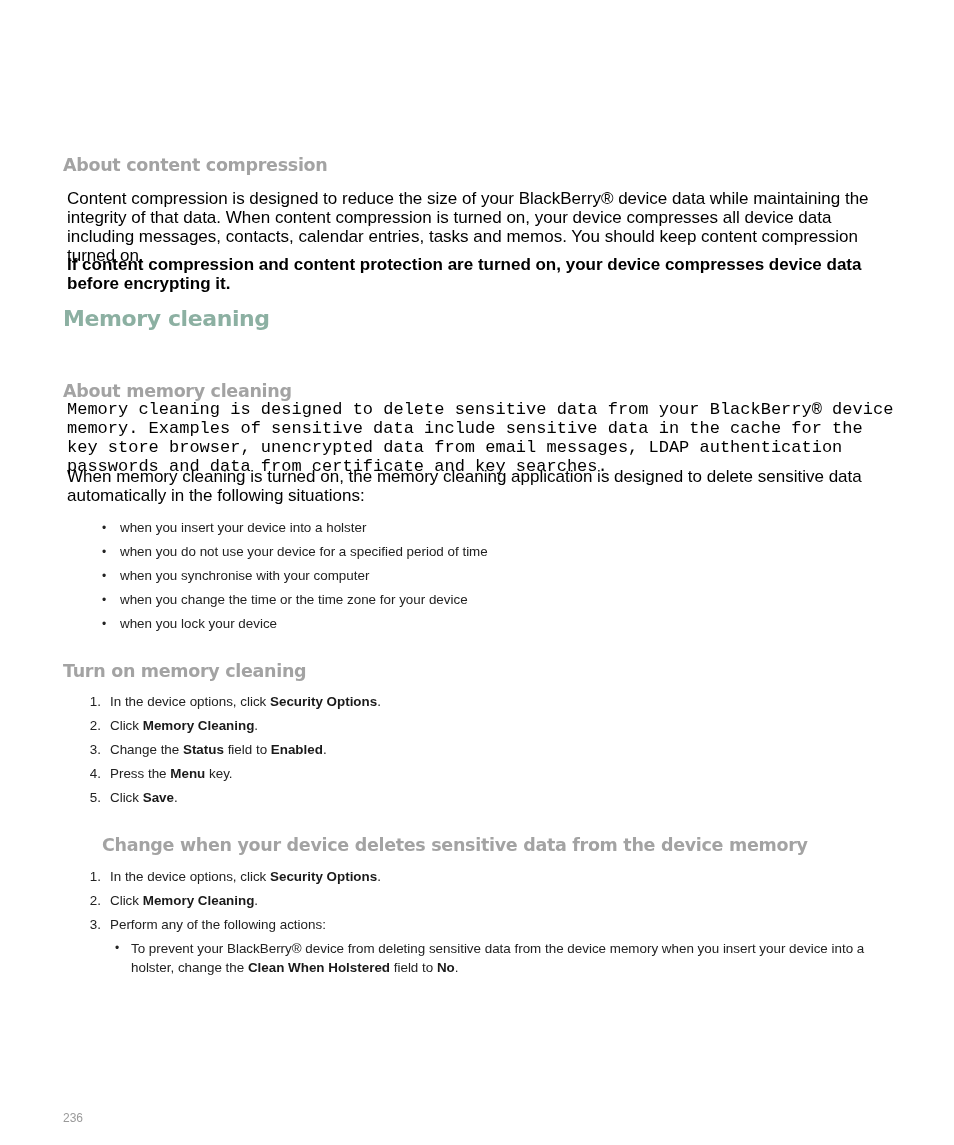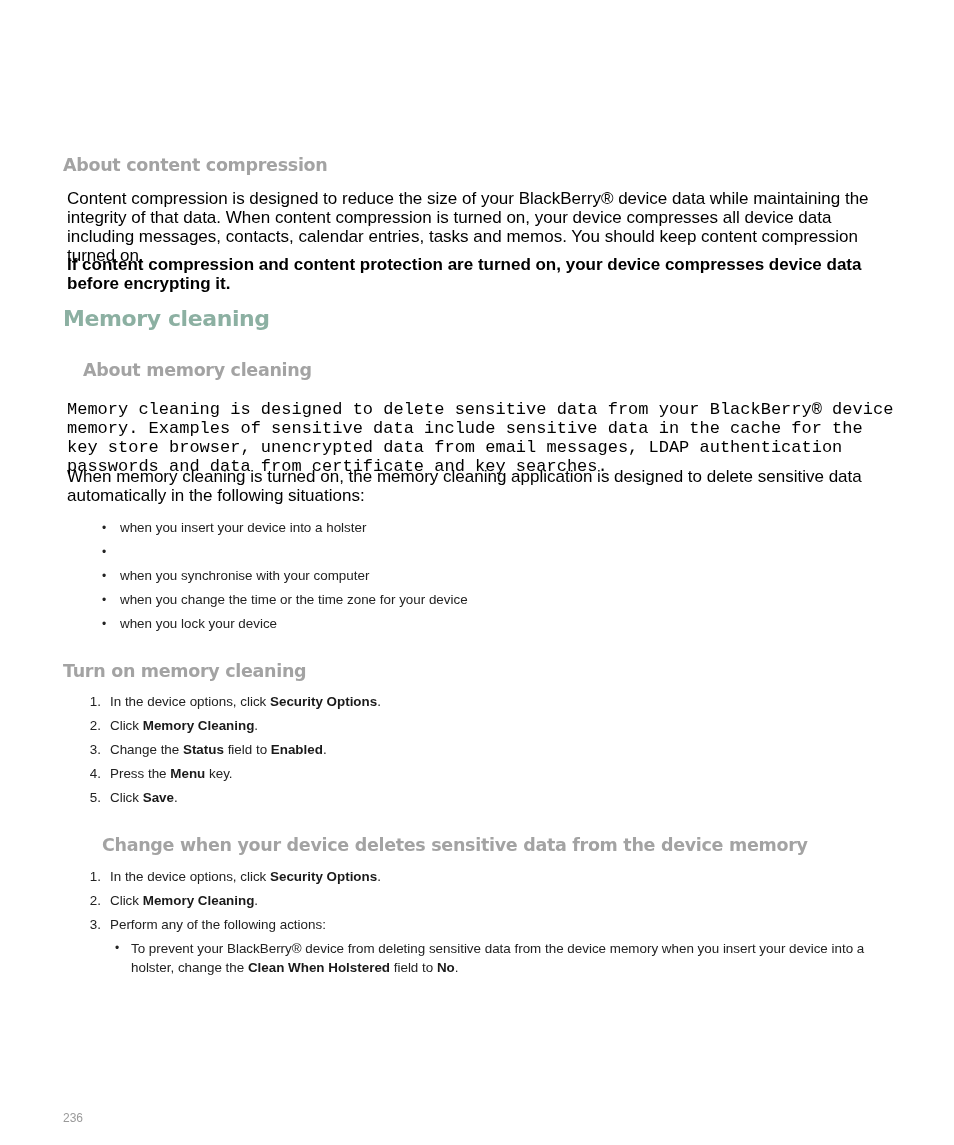--- a/index.html
+++ b/index.html
@@ -136,27 +136,27 @@
 <body>
 
 <div class="page">
 
   <h2 class="h2" style="top:155px;">About content compression</h2>
   <p class="para" style="top:189px;">Content compression is designed to reduce the size of your BlackBerry® device data while maintaining the integrity of that data. When content compression is turned on, your device compresses all device data including messages, contacts, calendar entries, tasks and memos. You should keep content compression turned on.</p>
   <p class="para" style="top:255px;font-weight:bold;">If content compression and content protection are turned on, your device compresses device data before encrypting it.</p>
 
   <h1 class="h1" style="top:306px;">Memory cleaning</h1>
 
-  <h2 class="h2" style="top:360px;margin-left:20px;">About memory cleaning</h2>
+  <h2 class="h2" style="top:381px;">About memory cleaning</h2>
   <p class="para" style="top:400px;font-family:Liberation Mono, monospace;">Memory cleaning is designed to delete sensitive data from your BlackBerry® device memory. Examples of sensitive data include sensitive data in the cache for the key store browser, unencrypted data from email messages, LDAP authentication passwords and data from certificate and key searches.</p>
   <p class="para" style="top:467px;">When memory cleaning is turned on, the memory cleaning application is designed to delete sensitive data automatically in the following situations:</p>
 
   <ul class="bullets" style="top:516px;">
     <li><span class="bullet-mark">•</span><span>when you insert your device into a holster</span></li>
-    <li><span class="bullet-mark">•</span></li>
+    <li><span class="bullet-mark">•</span><span>when you do not use your device for a specified period of time</span></li>
     <li><span class="bullet-mark">•</span><span>when you synchronise with your computer</span></li>
     <li><span class="bullet-mark">•</span><span>when you change the time or the time zone for your device</span></li>
     <li><span class="bullet-mark">•</span><span>when you lock your device</span></li>
   </ul>
 
   <h2 class="h2" style="top:661px;">Turn on memory cleaning</h2>
   <ol class="steps" style="top:690px;">
     <li>
       <span class="step-num">1.</span><span>In the device options, click </span><b>Security Options</b><span>.</span>
     </li>

